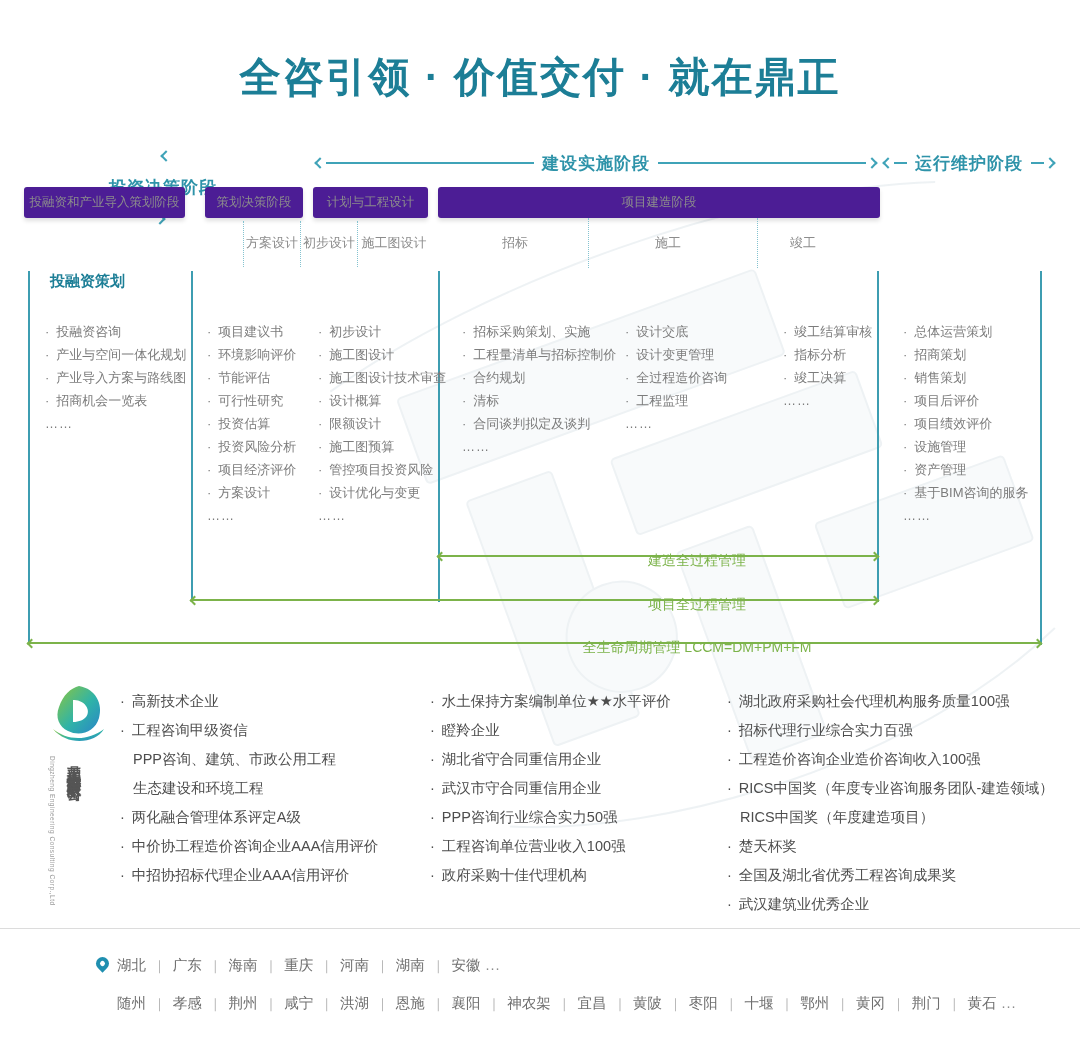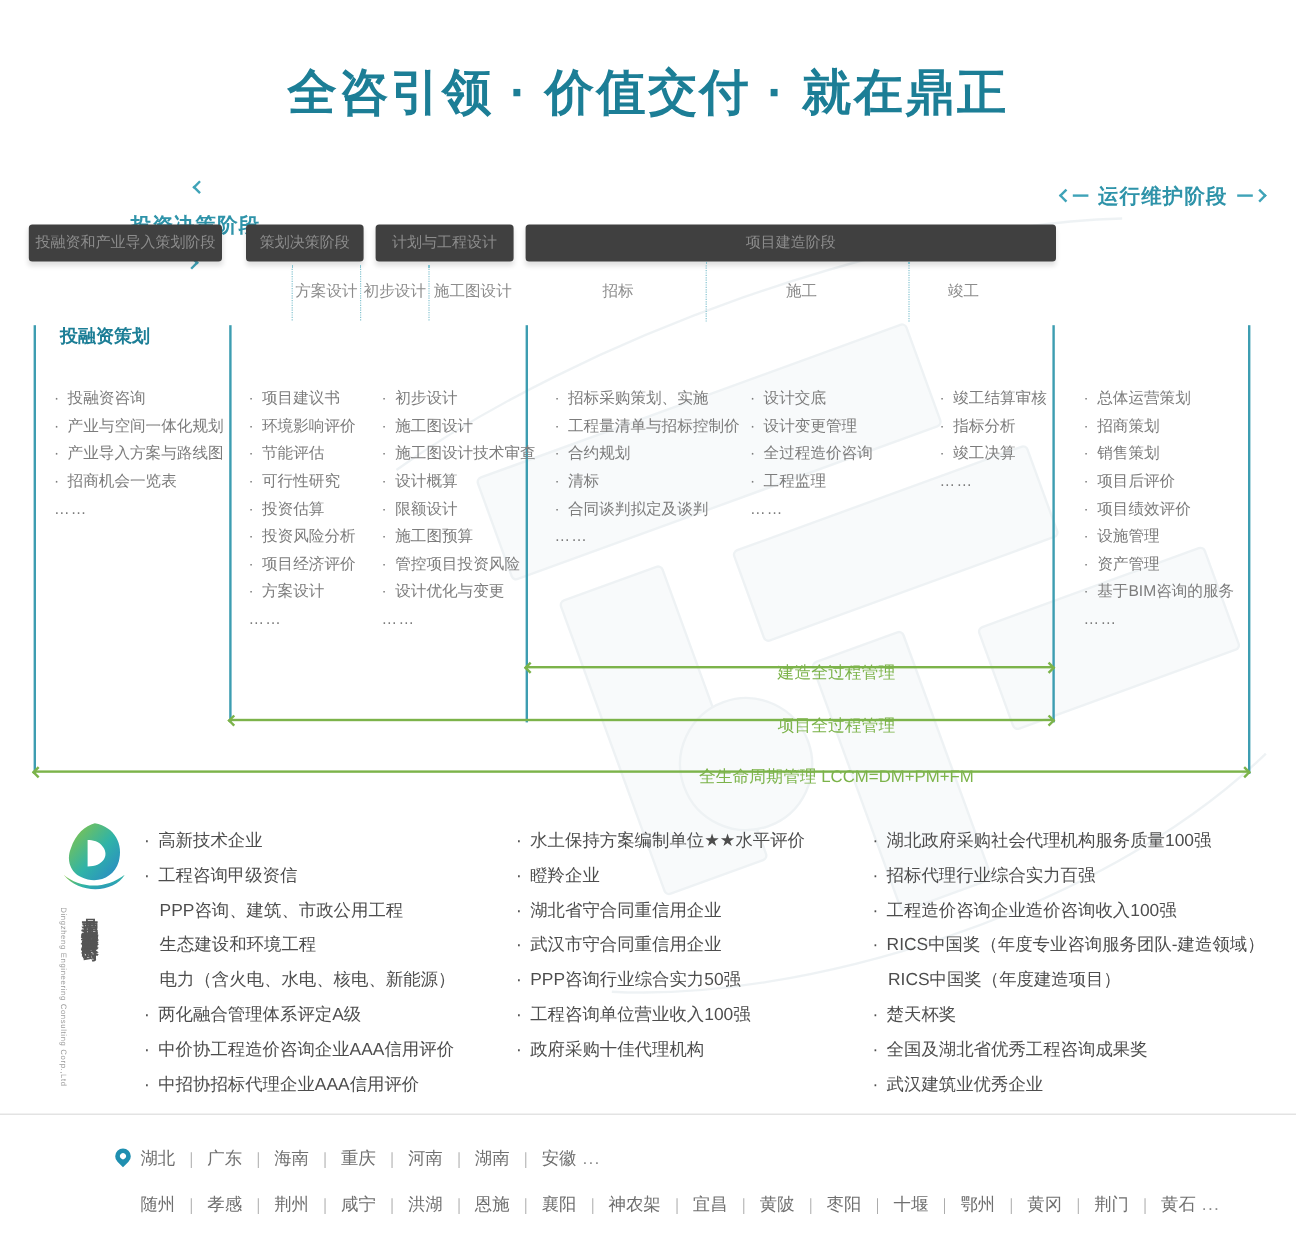--- a/index.html
+++ b/index.html
@@ -14,21 +14,21 @@
   .title{position:absolute;left:0;right:0;top:50px;text-align:center;font-size:41px;font-weight:900;
     color:var(--teal-dark);letter-spacing:2px;}
   
   .parrow{position:absolute;top:152px;height:22px;display:flex;align-items:center;gap:8px;}
   .aline{height:2px;background:var(--teal-line);flex:1;}
   .chev{width:8px;height:8px;border-left:2px solid var(--teal-line);border-bottom:2px solid var(--teal-line);flex:none;}
   .chev.l{transform:rotate(45deg);margin-right:-6px;}
   .chev.r{transform:rotate(225deg);margin-left:-6px;}
   .alabel{font-size:17px;font-weight:800;color:var(--teal);white-space:nowrap;letter-spacing:1px;}
   
-  .sbox{position:absolute;top:187px;height:31px;line-height:31px;text-align:center;background:#404040;
+  .sbox{position:absolute;top:187px;height:31px;line-height:31px;text-align:center;background:#4c1d95;
     border-radius:3px;box-shadow:0 3px 4px rgba(0,0,0,.12);font-size:12.5px;color:var(--gray);white-space:nowrap;}
   
   .sub{position:absolute;top:234px;transform:translateX(-50%);font-size:13px;color:var(--gray);white-space:nowrap;}
   .dotline{position:absolute;width:0;border-left:1.5px dotted #84c3d0;}
   
   .vline{position:absolute;width:1.5px;background:var(--teal-vline);}
   
   .colhead{position:absolute;font-size:15px;font-weight:bold;color:var(--teal-dark);line-height:23px;white-space:nowrap;}
   
   .col{position:absolute;}
@@ -75,20 +75,27 @@
       <path d="M60 90 C 240 40 520 40 700 100" fill="none"></path>
     </g>
   </svg>
 
   <div class="title">全咨引领 · 价值交付 · 就在鼎正</div>
 
   <div class="parrow" style="left:20px;width:286px;flex-direction:column;">
     <span class="chev l"></span>
     <span class="aline"></span>
     <span class="alabel">投资决策阶段</span>
+    <span class="aline"></span>
+    <span class="chev r"></span>
+  </div>
+  <div class="parrow" style="left:316px;width:560px;">
+    <span class="chev l"></span>
+    <span class="aline"></span>
+    <span class="alabel">建设实施阶段</span>
     <span class="aline"></span>
     <span class="chev r"></span>
   </div>
   <div class="parrow" style="left:884px;width:170px;">
     <span class="chev l"></span>
     <span class="aline"></span>
     <span class="alabel">运行维护阶段</span>
     <span class="aline"></span>
     <span class="chev r"></span>
   </div>
@@ -359,23 +366,20 @@
       <div class="li">
         <span class="dot">·</span>
         <span class="txt">工程咨询甲级资信</span>
       </div>
       <div class="li nodot">
         <span class="txt">PPP咨询、建筑、市政公用工程</span>
       </div>
       <div class="li nodot">
         <span class="txt">生态建设和环境工程</span>
       </div>
-      <div class="li nodot">
-        <span class="txt">电力（含火电、水电、核电、新能源）</span>
-      </div>
       <div class="li">
         <span class="dot">·</span>
         <span class="txt">两化融合管理体系评定A级</span>
       </div>
       <div class="li">
         <span class="dot">·</span>
         <span class="txt">中价协工程造价咨询企业AAA信用评价</span>
       </div>
       <div class="li">
         <span class="dot">·</span>

